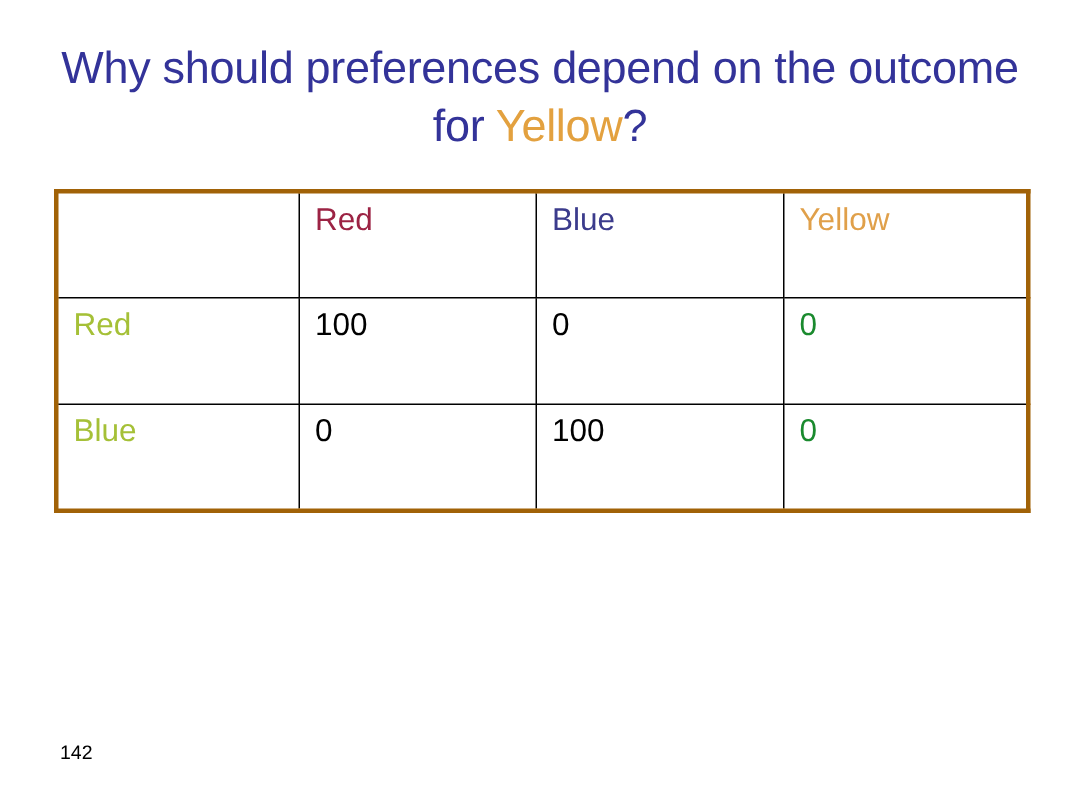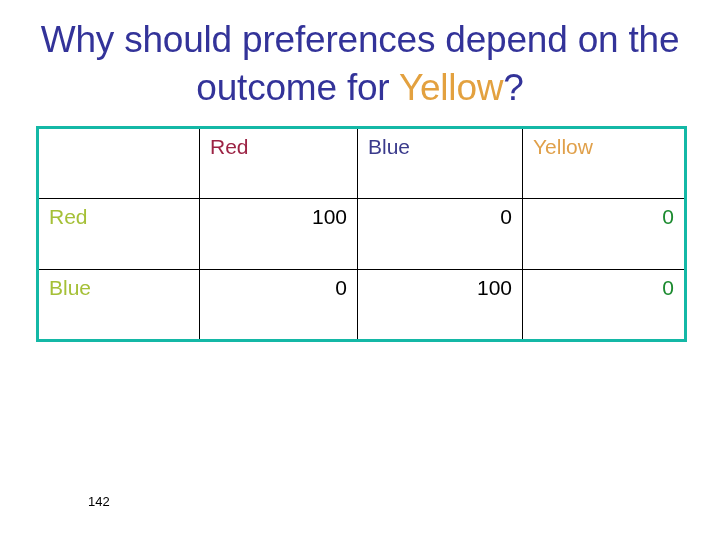--- a/index.html
+++ b/index.html
@@ -12,24 +12,24 @@
     height: 540px;
     position: relative;
     overflow: hidden;
     font-family: "Liberation Sans", sans-serif;
   }
 
   
   #slide-title {
     position: absolute;
     left: 24px;
-    top: 16px;
+    top: 26px;
     width: 672px;
     text-align: center;
-    font-size: 37px;
+    font-size: 30px;
     line-height: 1.30;
     font-weight: normal;
     color: #333399;
     letter-spacing: -0.2px;
   }
   #slide-title .hl-yellow { color: #e3a13f; }
 
   
   #payoff-table {
     position: absolute;
@@ -46,34 +46,34 @@
     padding: 7px 10px 0 10px;
     font-weight: normal;
     font-size: 21px;
     line-height: 1.05;
   }
   #payoff-table tr { height: 71px; }
   #payoff-table tr.head-row { height: 71px; }
 
   
   #payoff-table {
-    border: 3px solid #14b8a6;
+    border: 3px solid #a16207;
   }
 
   col.c-label { width: 162px; }
   col.c-red   { width: 158px; }
   col.c-blue  { width: 165px; }
   col.c-yel   { width: 163px; }
 
   .cell-label {
     text-align: left;
     color: #a5c037;
   }
   .cell-val {
-    text-align: right;
+    text-align: left;
   }
   .head-cell {
     text-align: left;
     padding-left: 14px;
   }
 
   .t-red    { color: #9c2344; }
   .t-blue   { color: #3b3b8c; }
   .t-yellow { color: #e0a04a; }
 
@@ -81,21 +81,20 @@
   .v-green  { color: #1a8a2e; }
   .v-ltblue { color: #a9c5e8; }
 
   
   #slide-number {
     position: absolute;
     left: 40px;
     top: 494px;
     font-size: 13px;
     color: #000000;
-    margin-left: 48px;
   }
 </style>
 </head>
 <body>
 
 <div id="slide-title">
   <span>Why should preferences depend on the outcome for </span><span class="hl-yellow">Yellow</span><span>?</span>
 </div>
 
 <table id="payoff-table">

